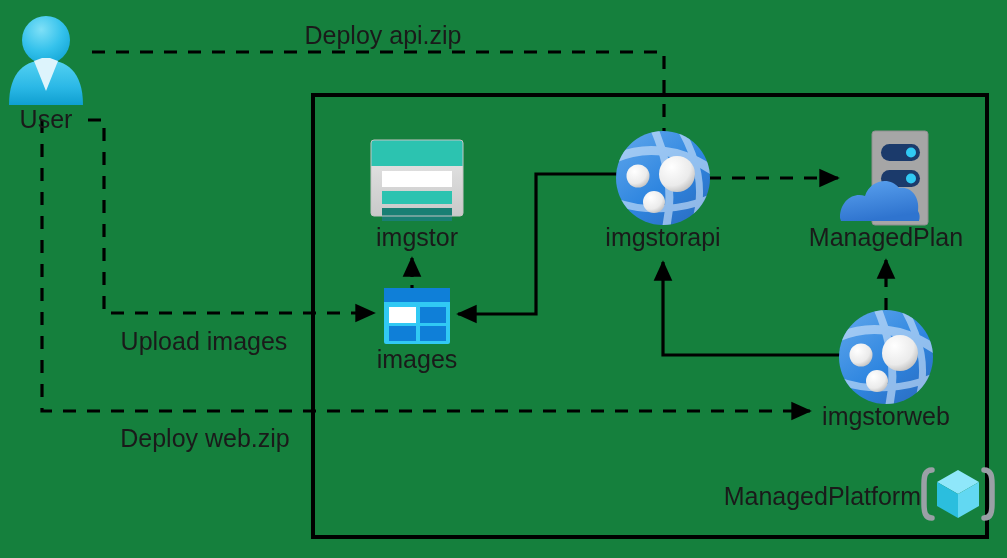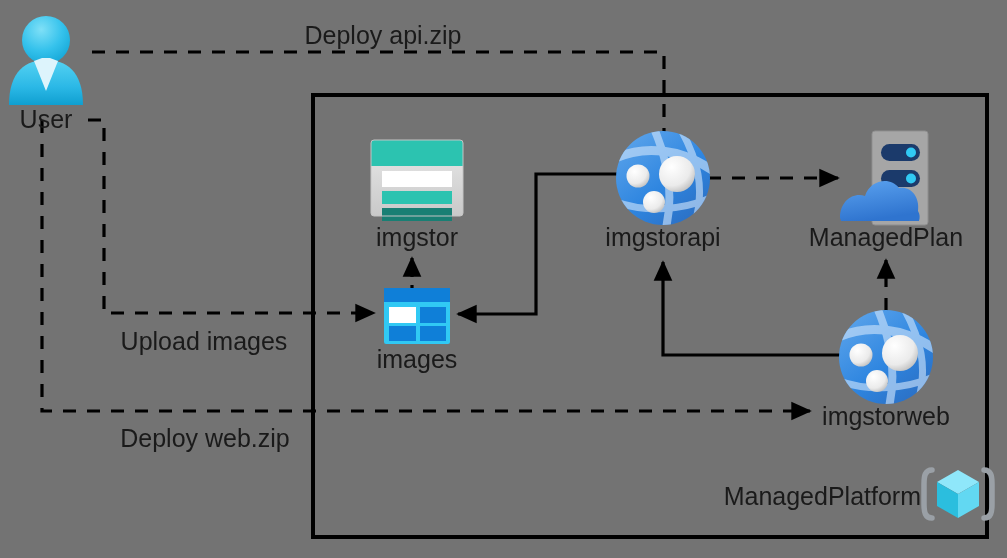--- a/index.html
+++ b/index.html
@@ -8,21 +8,21 @@
     padding: 0;
     background: #ffffff;
   }
   body {
     font-family: "Liberation Sans", sans-serif;
   }
   #diagram-root {
     position: relative;
     width: 1007px;
     height: 558px;
-    background: #737373;
+    background: #15803d;
     overflow: hidden;
   }
   svg.canvas {
     position: absolute;
     top: 0;
     left: 0;
     width: 1007px;
     height: 558px;
     display: block;
   }

